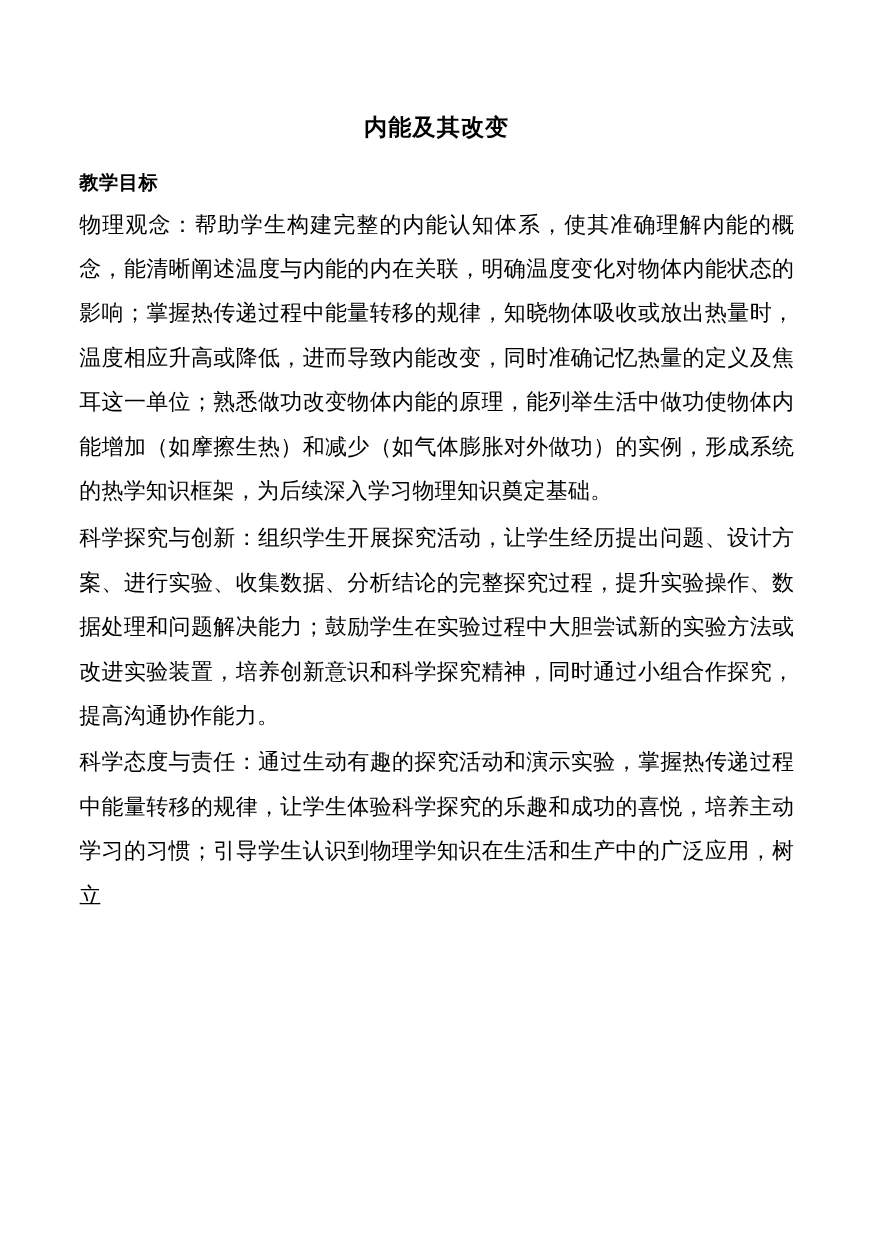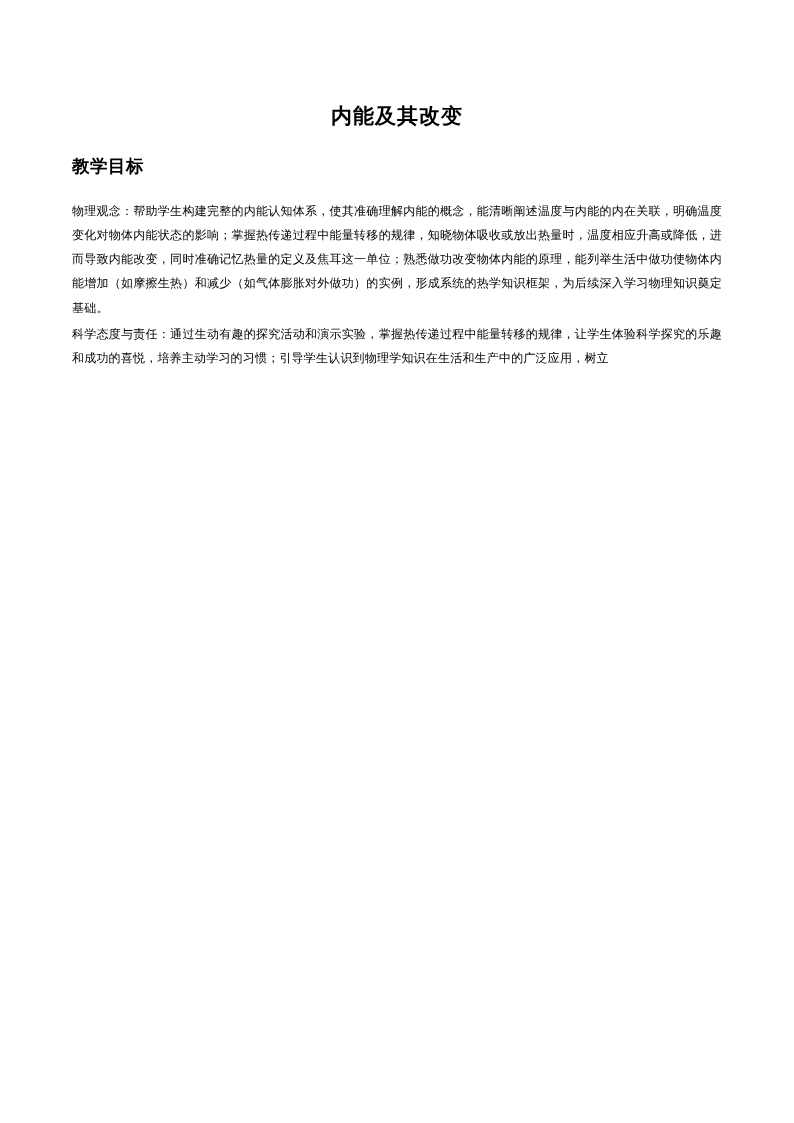--- a/index.html
+++ b/index.html
@@ -27,33 +27,34 @@
     font-size: 21px;
     font-weight: bold;
     letter-spacing: 1px;
     margin: 14px 0 22px 0;
     line-height: 1.4;
   }
   .section-heading {
     font-size: 17.5px;
     font-weight: bold;
     letter-spacing: 0.5px;
-    margin: 0 0 19px 0;
+    margin: 0 0 5px 0;
     line-height: 1.5;
   }
   .para {
-    font-size: 12px;
+    font-size: 20px;
     line-height: 2.02;
     text-align: justify;
     text-justify: inter-ideograph;
     margin: 0 0 2px 0;
     letter-spacing: 0.2px;
   }
 </style>
 </head>
 <body>
 
 <div class="page">
   <h1 class="doc-title">内能及其改变</h1>
   <h2 class="section-heading">教学目标</h2>
   <p class="para">物理观念：帮助学生构建完整的内能认知体系，使其准确理解内能的概念，能清晰阐述温度与内能的内在关联，明确温度变化对物体内能状态的影响；掌握热传递过程中能量转移的规律，知晓物体吸收或放出热量时，温度相应升高或降低，进而导致内能改变，同时准确记忆热量的定义及焦耳这一单位；熟悉做功改变物体内能的原理，能列举生活中做功使物体内能增加（如摩擦生热）和减少（如气体膨胀对外做功）的实例，形成系统的热学知识框架，为后续深入学习物理知识奠定基础。</p>
+  <p class="para">科学探究与创新：组织学生开展探究活动，让学生经历提出问题、设计方案、进行实验、收集数据、分析结论的完整探究过程，提升实验操作、数据处理和问题解决能力；鼓励学生在实验过程中大胆尝试新的实验方法或改进实验装置，培养创新意识和科学探究精神，同时通过小组合作探究，提高沟通协作能力。</p>
   <p class="para">科学态度与责任：通过生动有趣的探究活动和演示实验，掌握热传递过程中能量转移的规律，让学生体验科学探究的乐趣和成功的喜悦，培养主动学习的习惯；引导学生认识到物理学知识在生活和生产中的广泛应用，树立</p>
 </div>
 
 </body></html>

